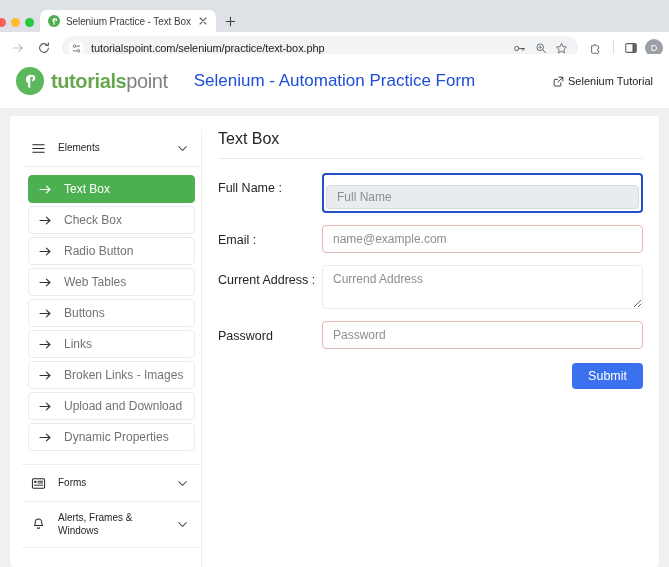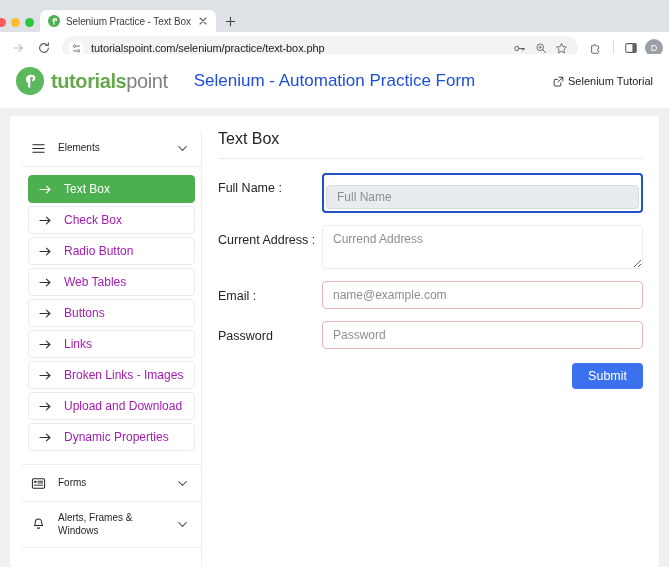--- a/index.html
+++ b/index.html
@@ -159,21 +159,21 @@
 
   .side-items { padding: 8px 6px 10px 6px; border-bottom:1px solid #eeeeee; }
   .side-item {
     display:flex; align-items:center; gap:12px;
     height: 28px;
     border: 1px solid #e9ecef;
     border-radius: 4px;
     margin-bottom: 3px;
     padding: 0 10px;
     background:#ffffff;
-    font-size: 12px; color:#a21caf;
+    font-size: 12px; color:#737373;
   }
   .side-item .arrow { flex:none; display:flex; align-items:center; color:#333; }
   .side-item.active {
     background:#4caf50; border-color:#4caf50; color:#ffffff;
   }
   .side-item.active .arrow { color:#ffffff; }
 
   
   .main { flex:1; padding: 0 4px 0 16px; min-width:0; }
   .main-title {
@@ -486,30 +486,30 @@
             <div class="frow">
               <div class="flabel">Full Name :</div>
               <div class="fctl">
                 <div class="focus-wrap">
                   <input class="inp focused" type="text" placeholder="Full Name" style="">
                 </div>
               </div>
             </div>
 
             <div class="frow">
+              <div class="flabel">Email :</div>
+              <div class="fctl">
+                <input class="inp" type="text" placeholder="name@example.com" style="">
+              </div>
+            </div>
+
+            <div class="frow">
               <div class="flabel">Current Address :</div>
               <div class="fctl">
                 <textarea class="tarea" placeholder="Currend Address" style=""></textarea>
-              </div>
-            </div>
-
-            <div class="frow">
-              <div class="flabel">Email :</div>
-              <div class="fctl">
-                <input class="inp" type="text" placeholder="name@example.com" style="">
               </div>
             </div>
 
             <div class="frow">
               <div class="flabel">Password</div>
               <div class="fctl">
                 <input class="inp" type="text" placeholder="Password" style="">
               </div>
             </div>
 

